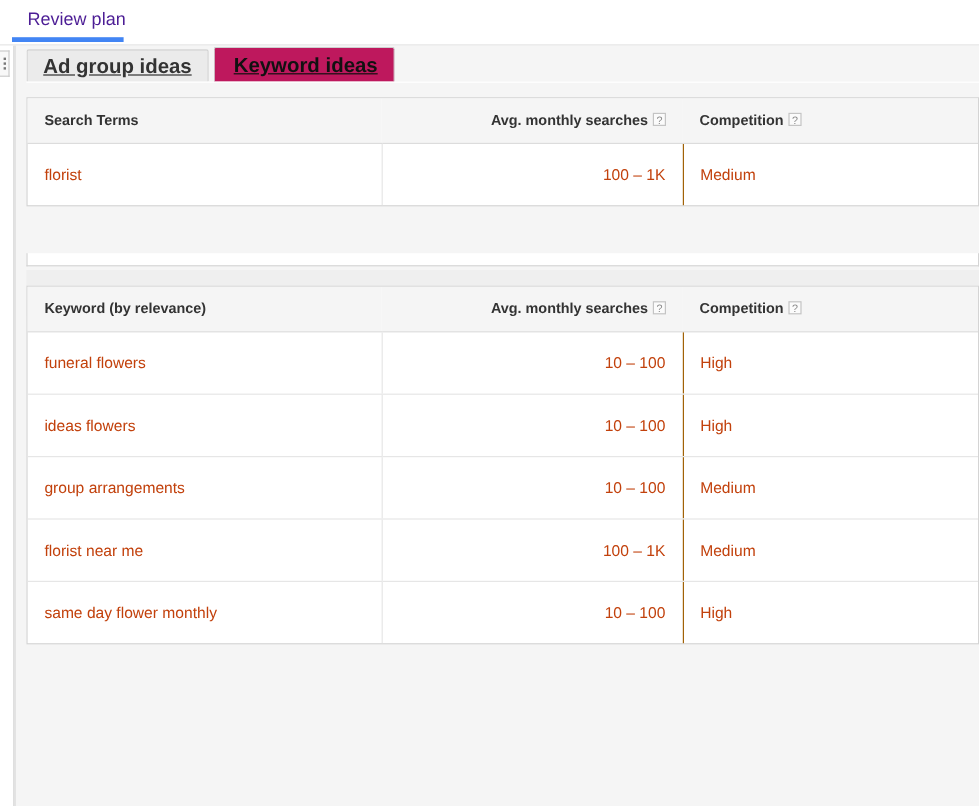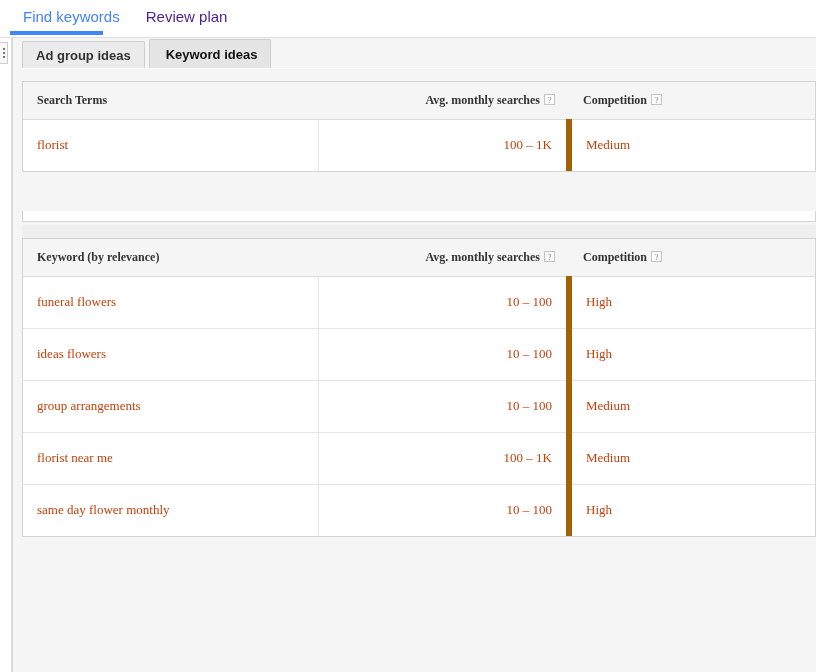--- a/index.html
+++ b/index.html
@@ -102,36 +102,37 @@
     left: 22px;
     top: 40px;
     display: flex;
     align-items: flex-end;
     height: 28px;
   }
   .subtab {
     height: 27px;
     line-height: 27px;
     padding: 0 13px;
-    font-size: 13px;
+    font-size: 17px;
     border: 1px solid #cfcfcf;
     border-bottom: none;
     background: #ebebeb;
     color: #333;
     cursor: pointer;
     box-sizing: border-box;
     white-space: nowrap;
     font-weight: bold;
     border-radius: 2px 2px 0 0;
+    text-decoration: underline;
   }
   .subtab + .subtab {
     margin-left: 4px;
   }
   .subtab.active {
-    background: #e5e5e5;
+    background: #be185d;
     color: #111;
     height: 29px;
     line-height: 29px;
     padding-left: 16px;
   }
   .subtabs-rule {
     position: absolute;
     left: 22px;
     top: 68px;
     width: 794px;
@@ -140,21 +141,20 @@
   }
 
   
   .table-wrap {
     position: absolute;
     left: 22px;
     width: 794px;
     background: #ffffff;
     border: 1px solid #d4d4d4;
     box-sizing: border-box;
-    font-family: Liberation Serif, serif;
   }
   #table-search-terms { top: 81px; }
   #table-keywords { top: 238px; }
 
   table.kw {
     width: 100%;
     border-collapse: collapse;
     table-layout: fixed;
   }
   table.kw th {
@@ -179,21 +179,21 @@
     padding: 0 14px;
     vertical-align: middle;
     border-bottom: 1px solid #e6e6e6;
     box-sizing: border-box;
     white-space: nowrap;
     overflow: hidden;
   }
   table.kw tr:last-child td { border-bottom: none; }
   table.kw td.c-term { text-align: left; }
   table.kw td.c-vol  { text-align: right; border-left: 1px solid #e6e6e6; margin-left: 24px; }
-  table.kw td.c-comp { text-align: left; border-left: 6px solid #a16207; }
+  table.kw td.c-comp { text-align: left; border-left: 1px solid #a16207; }
 
   col.w-term { width: 295px; }
   col.w-vol  { width: 251px; }
   col.w-comp { width: 246px; }
 
   .help-icon {
     display: inline-block;
     width: 11px;
     height: 11px;
     line-height: 10px;
@@ -231,23 +231,20 @@
     height: 38px;
     background: #efefef;
     box-sizing: border-box;
   }
 </style>
 </head>
 <body>
 
 <div class="topnav">
   <div class="topnav-inner">
-    <div class="nav-tab active">
-      <span>Find keywords</span>
-    </div>
     <div class="nav-tab">
       <span>Review plan</span>
     </div>
   </div>
   <div class="nav-underline"></div>
 </div>
 
 <div class="left-rail">
   <div class="collapse-handle">
     <i></i>

